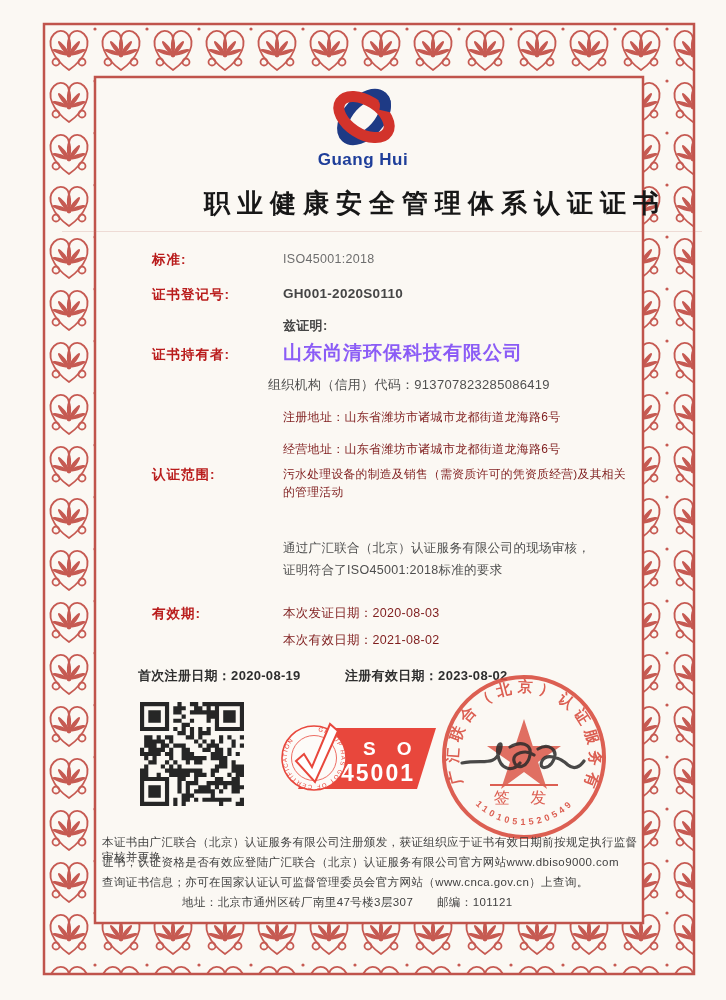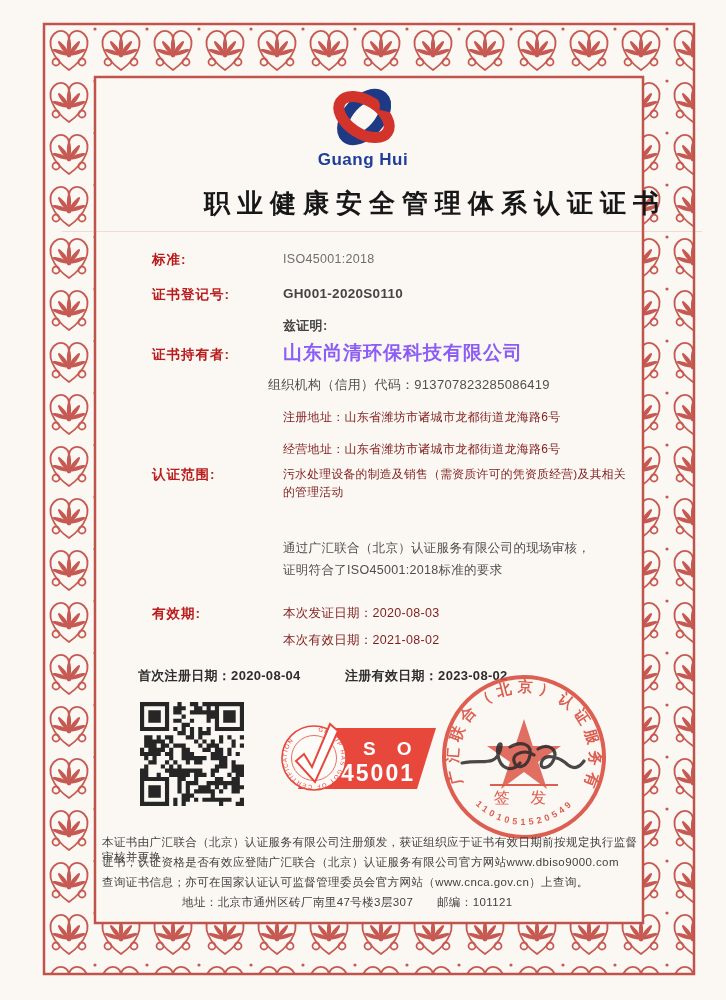--- a/index.html
+++ b/index.html
@@ -75,21 +75,21 @@
   <div class="lbl" style="left:152px;top:466px">认证范围:</div>
   <div class="val" style="left:283px;top:466px;width:352px;font-size:11.8px;line-height:1.5">污水处理设备的制造及销售（需资质许可的凭资质经营)及其相关的管理活动</div>
 
   <div class="val" style="left:283px;top:540px;color:#4e4e4e">通过广汇联合（北京）认证服务有限公司的现场审核，</div>
   <div class="val" style="left:283px;top:562px;color:#4e4e4e">证明符合了ISO45001:2018标准的要求</div>
 
   <div class="lbl" style="left:152px;top:605px">有效期:</div>
   <div class="val" style="left:283px;top:605px">本次发证日期：2020-08-03</div>
   <div class="val" style="left:283px;top:632px">本次有效日期：2021-08-02</div>
 
-  <div class="val-bold" style="left:138px;top:667px;font-size:13px;color:#2e2e2e">首次注册日期：2020-08-04</div>
+  <div class="val-bold" style="left:138px;top:667px;font-size:13px;color:#2e2e2e">首次注册日期：2020-08-19</div>
   <div class="val-bold" style="left:345px;top:667px;font-size:13px;color:#2e2e2e">注册有效日期：2023-08-02</div>
 
   <svg class="abs" style="left:140px;top:702px" width="104" height="104" viewBox="0 0 100 100">
     <rect width="100" height="100" fill="#fbf8f3"></rect>
     <path id="qrpath" fill="#262626" d="M0 0h4v4h-4zM4 0h4v4h-4zM8 0h4v4h-4zM12 0h4v4h-4zM16 0h4v4h-4zM20 0h4v4h-4zM24 0h4v4h-4zM36 0h4v4h-4zM48 0h4v4h-4zM52 0h4v4h-4zM60 0h4v4h-4zM64 0h4v4h-4zM68 0h4v4h-4zM72 0h4v4h-4zM76 0h4v4h-4zM80 0h4v4h-4zM84 0h4v4h-4zM88 0h4v4h-4zM92 0h4v4h-4zM96 0h4v4h-4zM0 4h4v4h-4zM24 4h4v4h-4zM32 4h4v4h-4zM36 4h4v4h-4zM40 4h4v4h-4zM52 4h4v4h-4zM56 4h4v4h-4zM64 4h4v4h-4zM72 4h4v4h-4zM96 4h4v4h-4zM0 8h4v4h-4zM8 8h4v4h-4zM12 8h4v4h-4zM16 8h4v4h-4zM24 8h4v4h-4zM32 8h4v4h-4zM36 8h4v4h-4zM48 8h4v4h-4zM52 8h4v4h-4zM56 8h4v4h-4zM60 8h4v4h-4zM64 8h4v4h-4zM68 8h4v4h-4zM72 8h4v4h-4zM80 8h4v4h-4zM84 8h4v4h-4zM88 8h4v4h-4zM96 8h4v4h-4zM0 12h4v4h-4zM8 12h4v4h-4zM12 12h4v4h-4zM16 12h4v4h-4zM24 12h4v4h-4zM40 12h4v4h-4zM64 12h4v4h-4zM68 12h4v4h-4zM72 12h4v4h-4zM80 12h4v4h-4zM84 12h4v4h-4zM88 12h4v4h-4zM96 12h4v4h-4zM0 16h4v4h-4zM8 16h4v4h-4zM12 16h4v4h-4zM16 16h4v4h-4zM24 16h4v4h-4zM32 16h4v4h-4zM36 16h4v4h-4zM48 16h4v4h-4zM64 16h4v4h-4zM72 16h4v4h-4zM80 16h4v4h-4zM84 16h4v4h-4zM88 16h4v4h-4zM96 16h4v4h-4zM0 20h4v4h-4zM24 20h4v4h-4zM40 20h4v4h-4zM44 20h4v4h-4zM72 20h4v4h-4zM96 20h4v4h-4zM0 24h4v4h-4zM4 24h4v4h-4zM8 24h4v4h-4zM12 24h4v4h-4zM16 24h4v4h-4zM20 24h4v4h-4zM24 24h4v4h-4zM32 24h4v4h-4zM40 24h4v4h-4zM48 24h4v4h-4zM56 24h4v4h-4zM64 24h4v4h-4zM72 24h4v4h-4zM76 24h4v4h-4zM80 24h4v4h-4zM84 24h4v4h-4zM88 24h4v4h-4zM92 24h4v4h-4zM96 24h4v4h-4zM36 28h4v4h-4zM40 28h4v4h-4zM48 28h4v4h-4zM56 28h4v4h-4zM60 28h4v4h-4zM64 28h4v4h-4zM4 32h4v4h-4zM8 32h4v4h-4zM16 32h4v4h-4zM24 32h4v4h-4zM28 32h4v4h-4zM44 32h4v4h-4zM48 32h4v4h-4zM56 32h4v4h-4zM76 32h4v4h-4zM84 32h4v4h-4zM96 32h4v4h-4zM4 36h4v4h-4zM8 36h4v4h-4zM12 36h4v4h-4zM16 36h4v4h-4zM20 36h4v4h-4zM28 36h4v4h-4zM52 36h4v4h-4zM60 36h4v4h-4zM68 36h4v4h-4zM76 36h4v4h-4zM88 36h4v4h-4zM4 40h4v4h-4zM8 40h4v4h-4zM12 40h4v4h-4zM20 40h4v4h-4zM24 40h4v4h-4zM32 40h4v4h-4zM36 40h4v4h-4zM40 40h4v4h-4zM56 40h4v4h-4zM64 40h4v4h-4zM68 40h4v4h-4zM72 40h4v4h-4zM88 40h4v4h-4zM96 40h4v4h-4zM0 44h4v4h-4zM8 44h4v4h-4zM12 44h4v4h-4zM16 44h4v4h-4zM20 44h4v4h-4zM28 44h4v4h-4zM40 44h4v4h-4zM44 44h4v4h-4zM60 44h4v4h-4zM64 44h4v4h-4zM72 44h4v4h-4zM76 44h4v4h-4zM84 44h4v4h-4zM0 48h4v4h-4zM4 48h4v4h-4zM8 48h4v4h-4zM12 48h4v4h-4zM16 48h4v4h-4zM24 48h4v4h-4zM28 48h4v4h-4zM40 48h4v4h-4zM44 48h4v4h-4zM48 48h4v4h-4zM68 48h4v4h-4zM72 48h4v4h-4zM76 48h4v4h-4zM84 48h4v4h-4zM92 48h4v4h-4zM4 52h4v4h-4zM12 52h4v4h-4zM28 52h4v4h-4zM40 52h4v4h-4zM44 52h4v4h-4zM48 52h4v4h-4zM52 52h4v4h-4zM56 52h4v4h-4zM60 52h4v4h-4zM68 52h4v4h-4zM72 52h4v4h-4zM76 52h4v4h-4zM80 52h4v4h-4zM8 56h4v4h-4zM12 56h4v4h-4zM24 56h4v4h-4zM32 56h4v4h-4zM44 56h4v4h-4zM52 56h4v4h-4zM56 56h4v4h-4zM76 56h4v4h-4zM80 56h4v4h-4zM88 56h4v4h-4zM4 60h4v4h-4zM20 60h4v4h-4zM28 60h4v4h-4zM36 60h4v4h-4zM72 60h4v4h-4zM76 60h4v4h-4zM80 60h4v4h-4zM88 60h4v4h-4zM92 60h4v4h-4zM96 60h4v4h-4zM0 64h4v4h-4zM4 64h4v4h-4zM24 64h4v4h-4zM28 64h4v4h-4zM32 64h4v4h-4zM36 64h4v4h-4zM40 64h4v4h-4zM44 64h4v4h-4zM48 64h4v4h-4zM52 64h4v4h-4zM56 64h4v4h-4zM68 64h4v4h-4zM72 64h4v4h-4zM88 64h4v4h-4zM92 64h4v4h-4zM96 64h4v4h-4zM0 68h4v4h-4zM4 68h4v4h-4zM16 68h4v4h-4zM28 68h4v4h-4zM32 68h4v4h-4zM36 68h4v4h-4zM40 68h4v4h-4zM44 68h4v4h-4zM52 68h4v4h-4zM56 68h4v4h-4zM60 68h4v4h-4zM68 68h4v4h-4zM84 68h4v4h-4zM92 68h4v4h-4zM96 68h4v4h-4zM0 72h4v4h-4zM4 72h4v4h-4zM8 72h4v4h-4zM12 72h4v4h-4zM16 72h4v4h-4zM20 72h4v4h-4zM24 72h4v4h-4zM36 72h4v4h-4zM40 72h4v4h-4zM52 72h4v4h-4zM72 72h4v4h-4zM76 72h4v4h-4zM88 72h4v4h-4zM92 72h4v4h-4zM0 76h4v4h-4zM24 76h4v4h-4zM36 76h4v4h-4zM44 76h4v4h-4zM48 76h4v4h-4zM52 76h4v4h-4zM64 76h4v4h-4zM68 76h4v4h-4zM72 76h4v4h-4zM76 76h4v4h-4zM80 76h4v4h-4zM84 76h4v4h-4zM88 76h4v4h-4zM92 76h4v4h-4zM0 80h4v4h-4zM8 80h4v4h-4zM12 80h4v4h-4zM16 80h4v4h-4zM24 80h4v4h-4zM36 80h4v4h-4zM44 80h4v4h-4zM56 80h4v4h-4zM60 80h4v4h-4zM64 80h4v4h-4zM72 80h4v4h-4zM80 80h4v4h-4zM88 80h4v4h-4zM92 80h4v4h-4zM96 80h4v4h-4zM0 84h4v4h-4zM8 84h4v4h-4zM12 84h4v4h-4zM16 84h4v4h-4zM24 84h4v4h-4zM36 84h4v4h-4zM44 84h4v4h-4zM52 84h4v4h-4zM56 84h4v4h-4zM60 84h4v4h-4zM64 84h4v4h-4zM68 84h4v4h-4zM76 84h4v4h-4zM88 84h4v4h-4zM92 84h4v4h-4zM0 88h4v4h-4zM8 88h4v4h-4zM12 88h4v4h-4zM16 88h4v4h-4zM24 88h4v4h-4zM40 88h4v4h-4zM44 88h4v4h-4zM48 88h4v4h-4zM68 88h4v4h-4zM0 92h4v4h-4zM24 92h4v4h-4zM32 92h4v4h-4zM40 92h4v4h-4zM44 92h4v4h-4zM52 92h4v4h-4zM60 92h4v4h-4zM64 92h4v4h-4zM68 92h4v4h-4zM72 92h4v4h-4zM76 92h4v4h-4zM80 92h4v4h-4zM84 92h4v4h-4zM96 92h4v4h-4zM0 96h4v4h-4zM4 96h4v4h-4zM8 96h4v4h-4zM12 96h4v4h-4zM16 96h4v4h-4zM20 96h4v4h-4zM24 96h4v4h-4zM32 96h4v4h-4zM40 96h4v4h-4zM76 96h4v4h-4zM92 96h4v4h-4zM96 96h4v4h-4z"></path>
   </svg>
 
   <svg class="abs" style="left:268px;top:716px" width="170" height="80" viewBox="0 0 170 80">
     <polygon points="55,12 168,12 149,73 30,73" fill="#e8473c"></polygon>
     <text x="110" y="39" font-size="19" font-weight="bold" fill="#ffffff" text-anchor="middle" letter-spacing="8">I S O</text>

